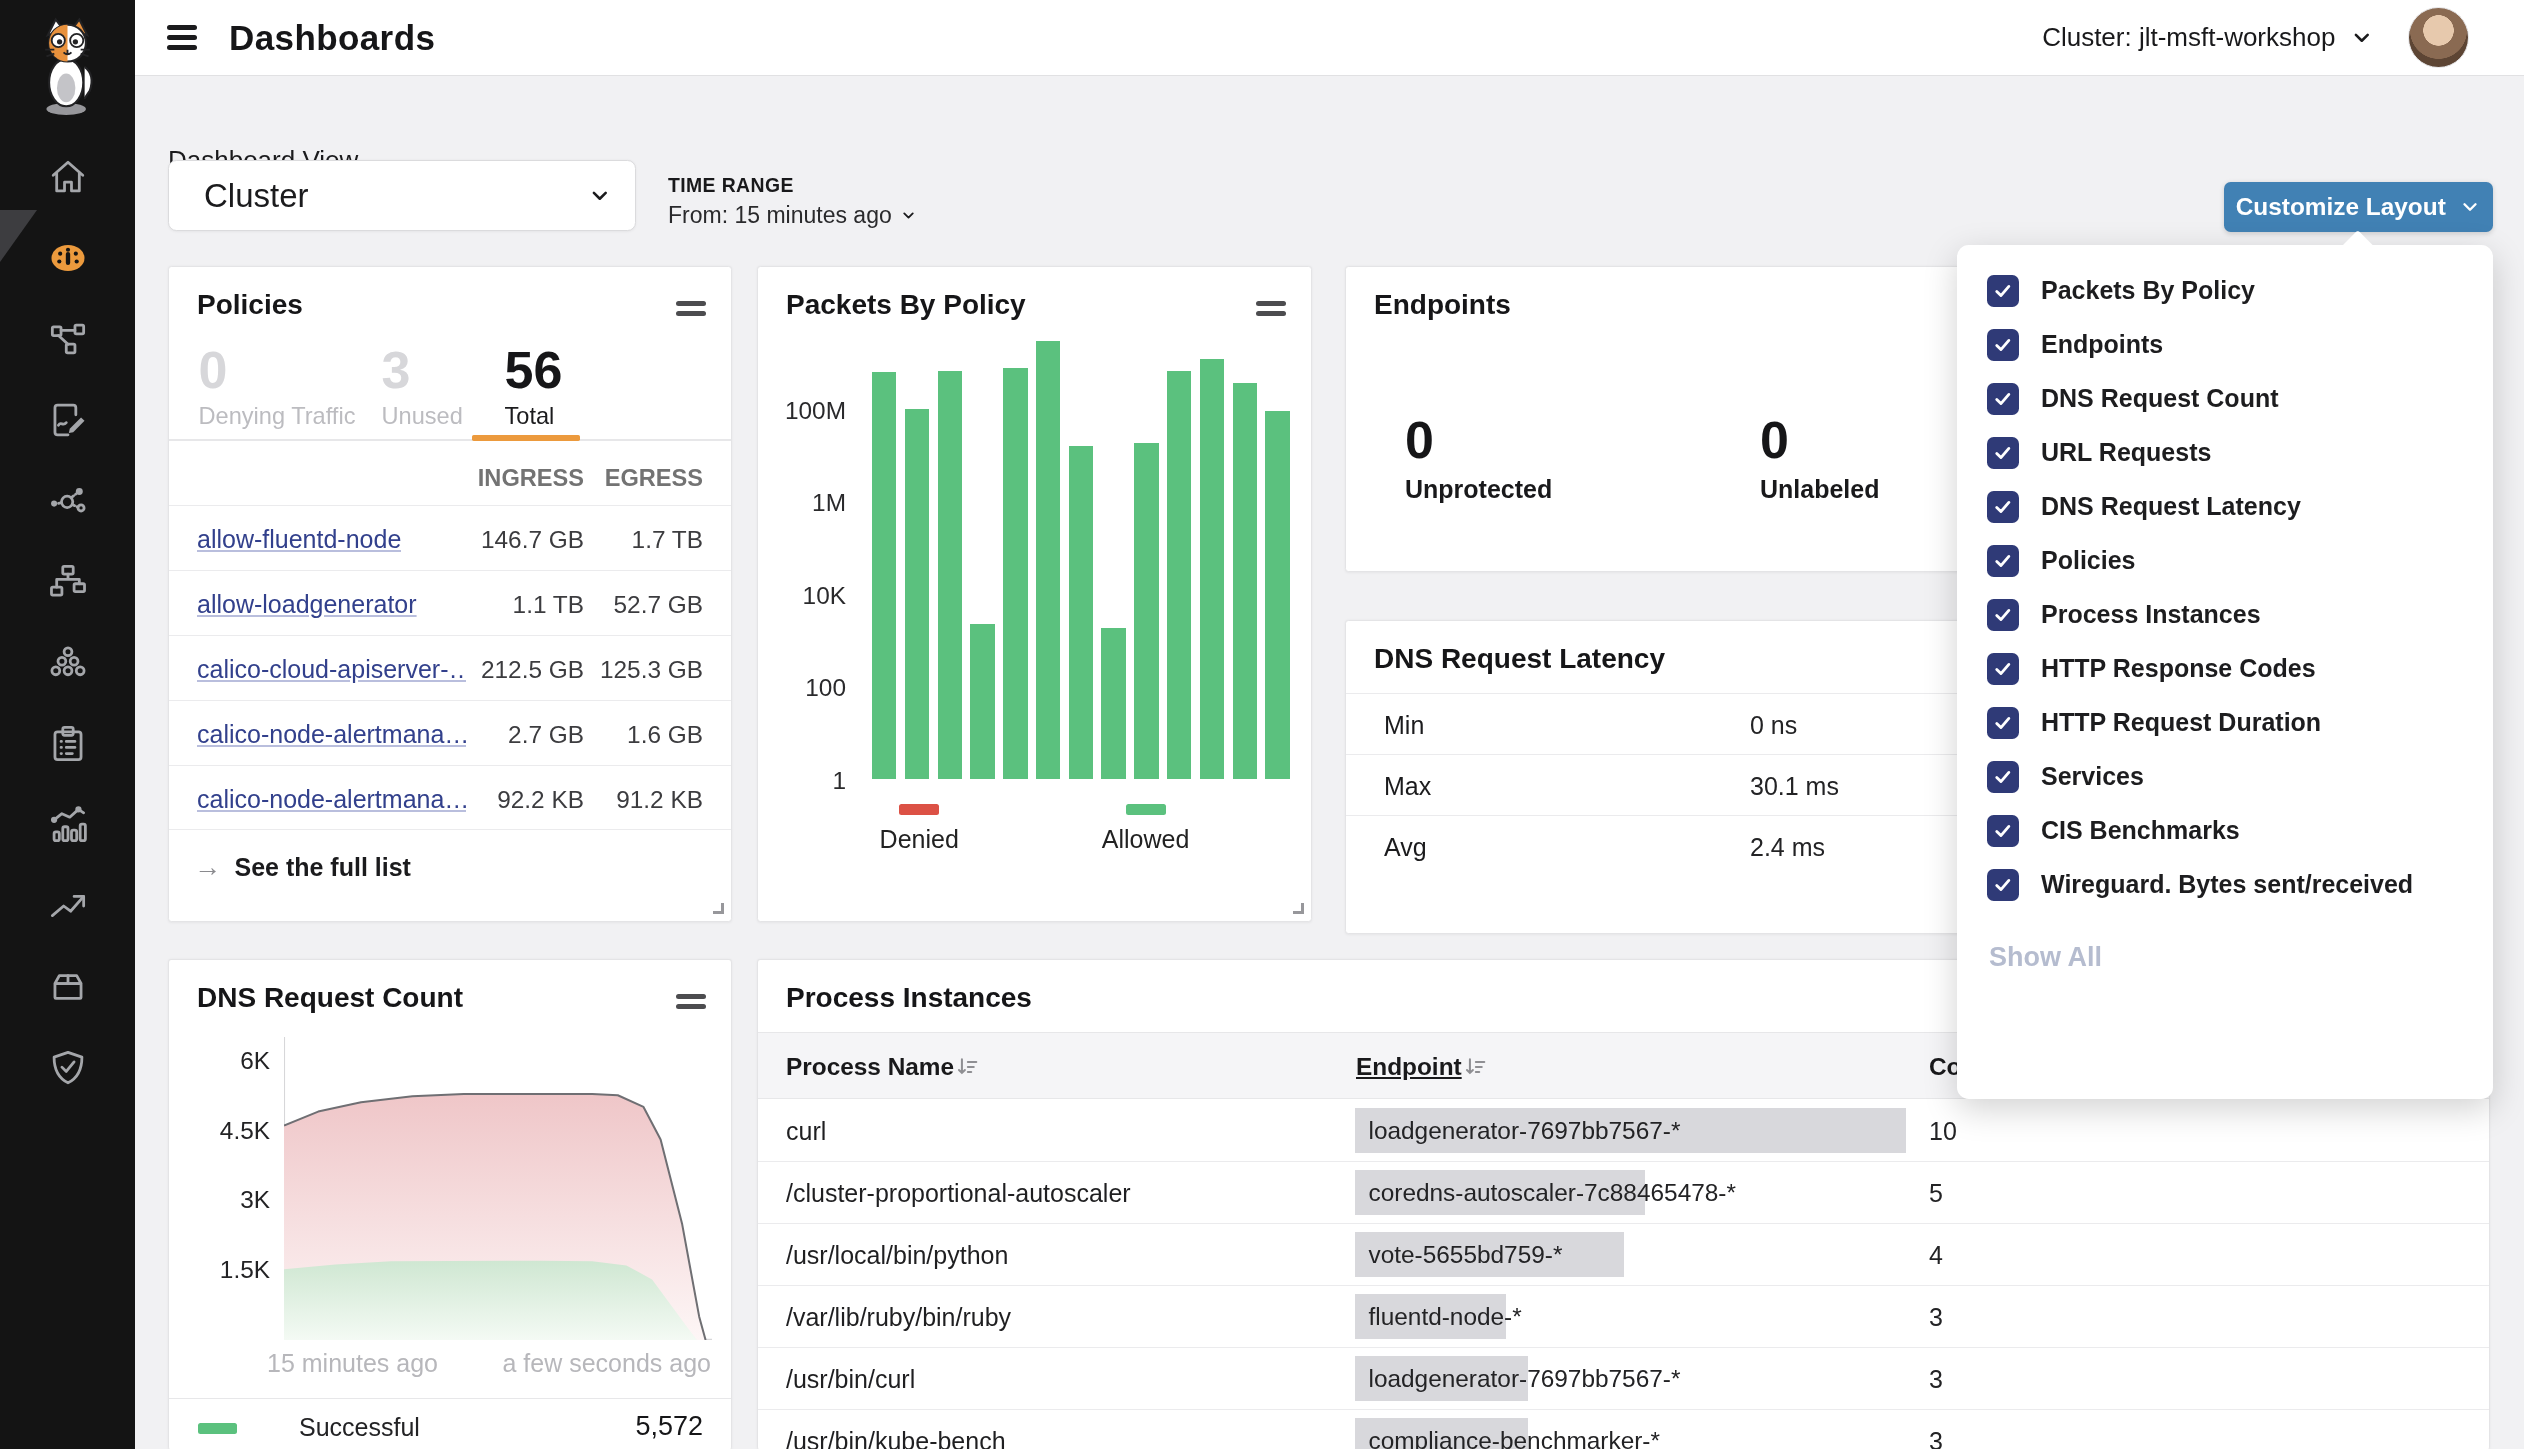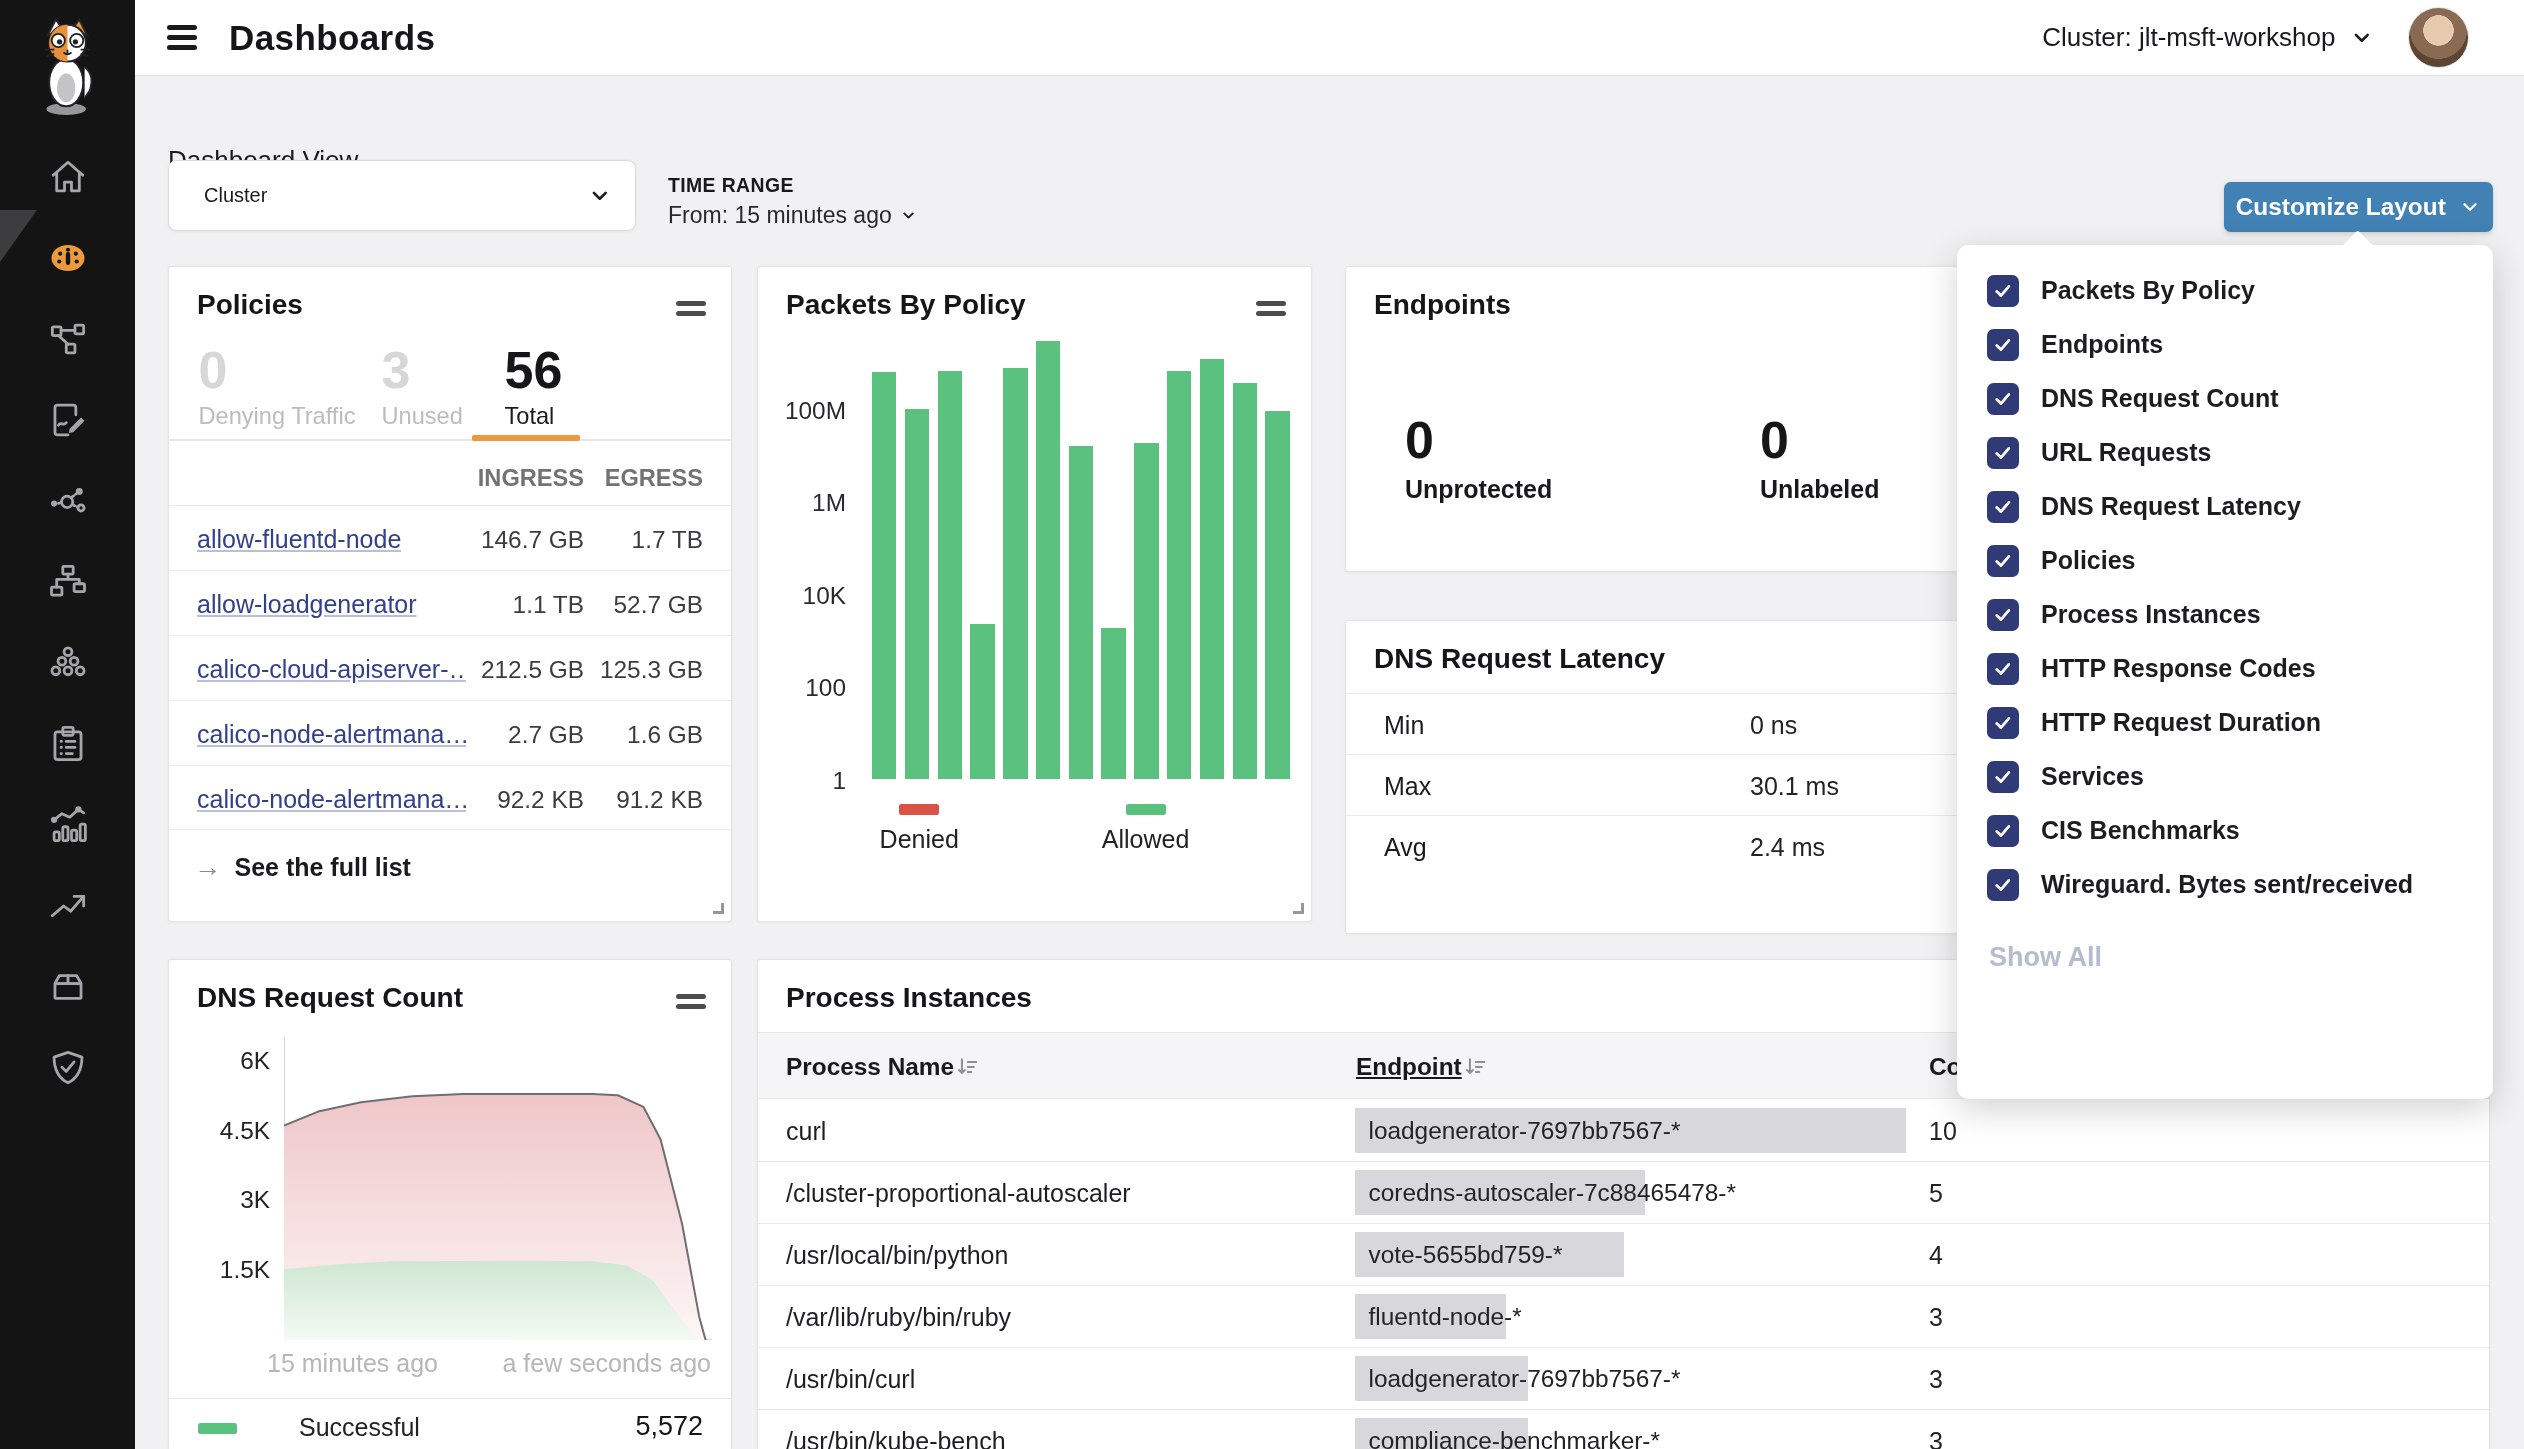--- a/index.html
+++ b/index.html
@@ -27,21 +27,21 @@
   .chev { width:23.6px; height:23.6px; stroke:#1b1b1d; stroke-width:2.6; fill:none; stroke-linecap:round; stroke-linejoin:round; }
   .avatar { width:61px; height:61px; border-radius:50%; margin:0 56px 0 34px; cursor:pointer;
     background:radial-gradient(circle at 50% 38%, #e7c9ad 0 32%, #8a6a52 33% 60%, #5d4534 61% 100%);
     border:1.7px solid #e5e5e7; }
 
   
   .view-label { position:absolute; left:168px; top:109px; font-size:26px; font-weight:500; color:#1b1b1d;margin-top:36px; }
   .select { position:absolute; left:168px; top:160px; width:468px; height:71px; background:#fff;
     border:1.7px solid #dbdbdd; border-radius:8.4px; display:flex; align-items:center; cursor:pointer;
     padding:0 23.6px 0 35px; box-shadow:0 0.8px 2.5px rgba(0,0,0,.05); }
-  .select .val { font-size:20px; color:#1b1b1d; }
+  .select .val { font-size:33px; color:#1b1b1d; }
   .select .chev { margin-left:auto; }
   .timerange { position:absolute; left:668px; top:174px; }
   .tr-label { font-size:19.4px; font-weight:700; letter-spacing:0.4px; color:#19191b; }
   .tr-value { display:flex; align-items:center; gap:8.4px; margin-top:5px; cursor:pointer; font-size:23px; color:#2a2a2c; }
   .tr-value .chev { width:17px; height:17px; }
   .customize { position:absolute; left:2224px; top:182px; width:269px; height:50px; border:none; cursor:pointer;
     background:var(--blue); border-radius:6.7px; color:#fff; display:flex; align-items:center; justify-content:center;
     gap:13.5px; font-size:24.4px; font-weight:600; font-family:inherit; box-shadow:0 1.7px 5px rgba(0,0,0,.15); }
   .customize .chev { stroke:#fff; width:22px; height:22px; }
 

